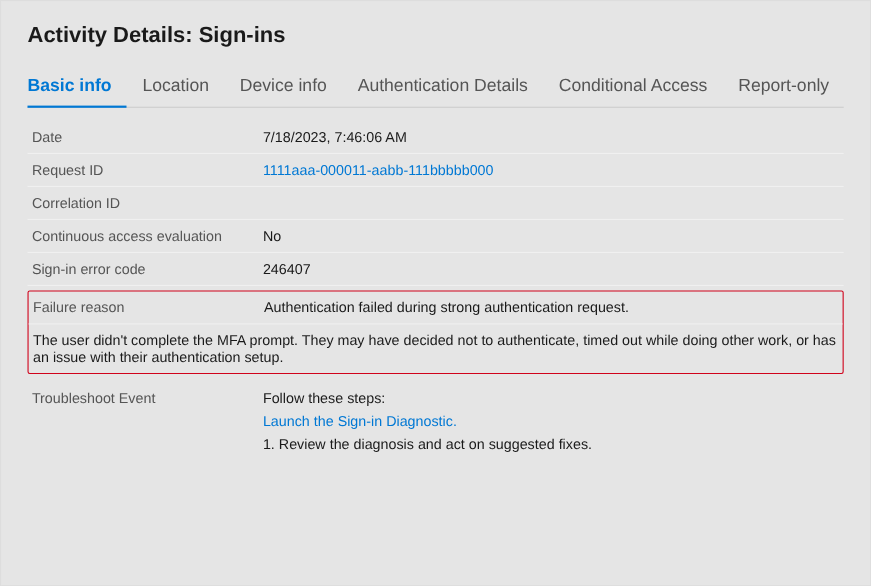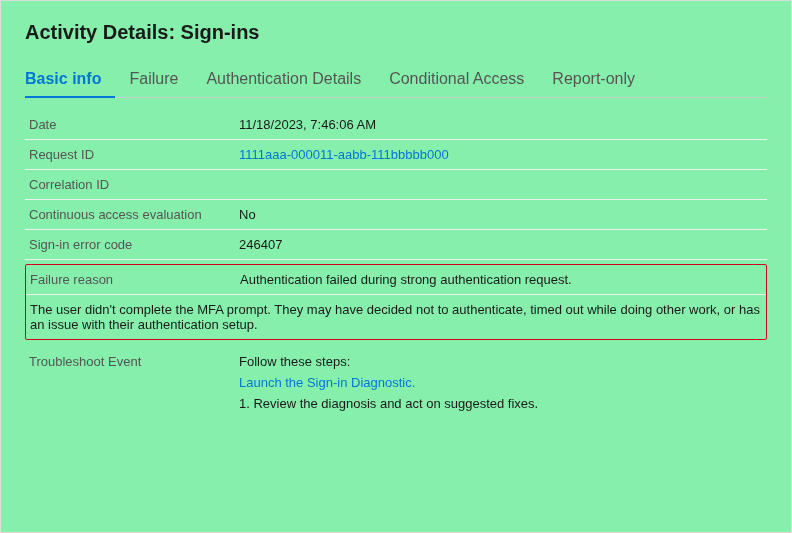--- a/index.html
+++ b/index.html
@@ -5,21 +5,21 @@
     * { box-sizing: border-box; margin: 0; padding: 0; }
     body {
       font-family: 'Segoe UI', -apple-system, BlinkMacSystemFont, sans-serif;
       font-size: 13px;
       color: #333;
       background: #fff;
     }
     .window {
       width: 792px;
       min-height: 533px;
-      background: #86efac;
+      background: #e5e5e5;
       border: 1px solid #ddd;
       padding: 20px 24px;
     }
     .page-title {
       font-size: 20px;
       font-weight: 600;
       color: #1a1a1a;
       margin-bottom: 18px;
     }
     .tabs {
@@ -115,31 +115,32 @@
   </style>
 </head>
 <body>
 
 <div class="window">
 
   <div class="page-title">Activity Details: Sign-ins</div>
 
   <div class="tabs">
     <div class="tab active">Basic info</div>
-    <div class="tab">Failure</div>
+    <div class="tab">Location</div>
+    <div class="tab">Device info</div>
     <div class="tab">Authentication Details</div>
     <div class="tab">Conditional Access</div>
     <div class="tab">Report-only</div>
   </div>
 
   <div class="content">
 
     <div class="field-row">
       <div class="field-label">Date</div>
-      <div class="field-value">11/18/2023, 7:46:06 AM</div>
+      <div class="field-value">7/18/2023, 7:46:06 AM</div>
     </div>
     <div class="field-row">
       <div class="field-label">Request ID</div>
       <div class="field-value link">1111aaa-000011-aabb-111bbbbb000</div>
     </div>
     <div class="field-row">
       <div class="field-label">Correlation ID</div>
     </div>
     <div class="field-row">
       <div class="field-label">Continuous access evaluation</div>

